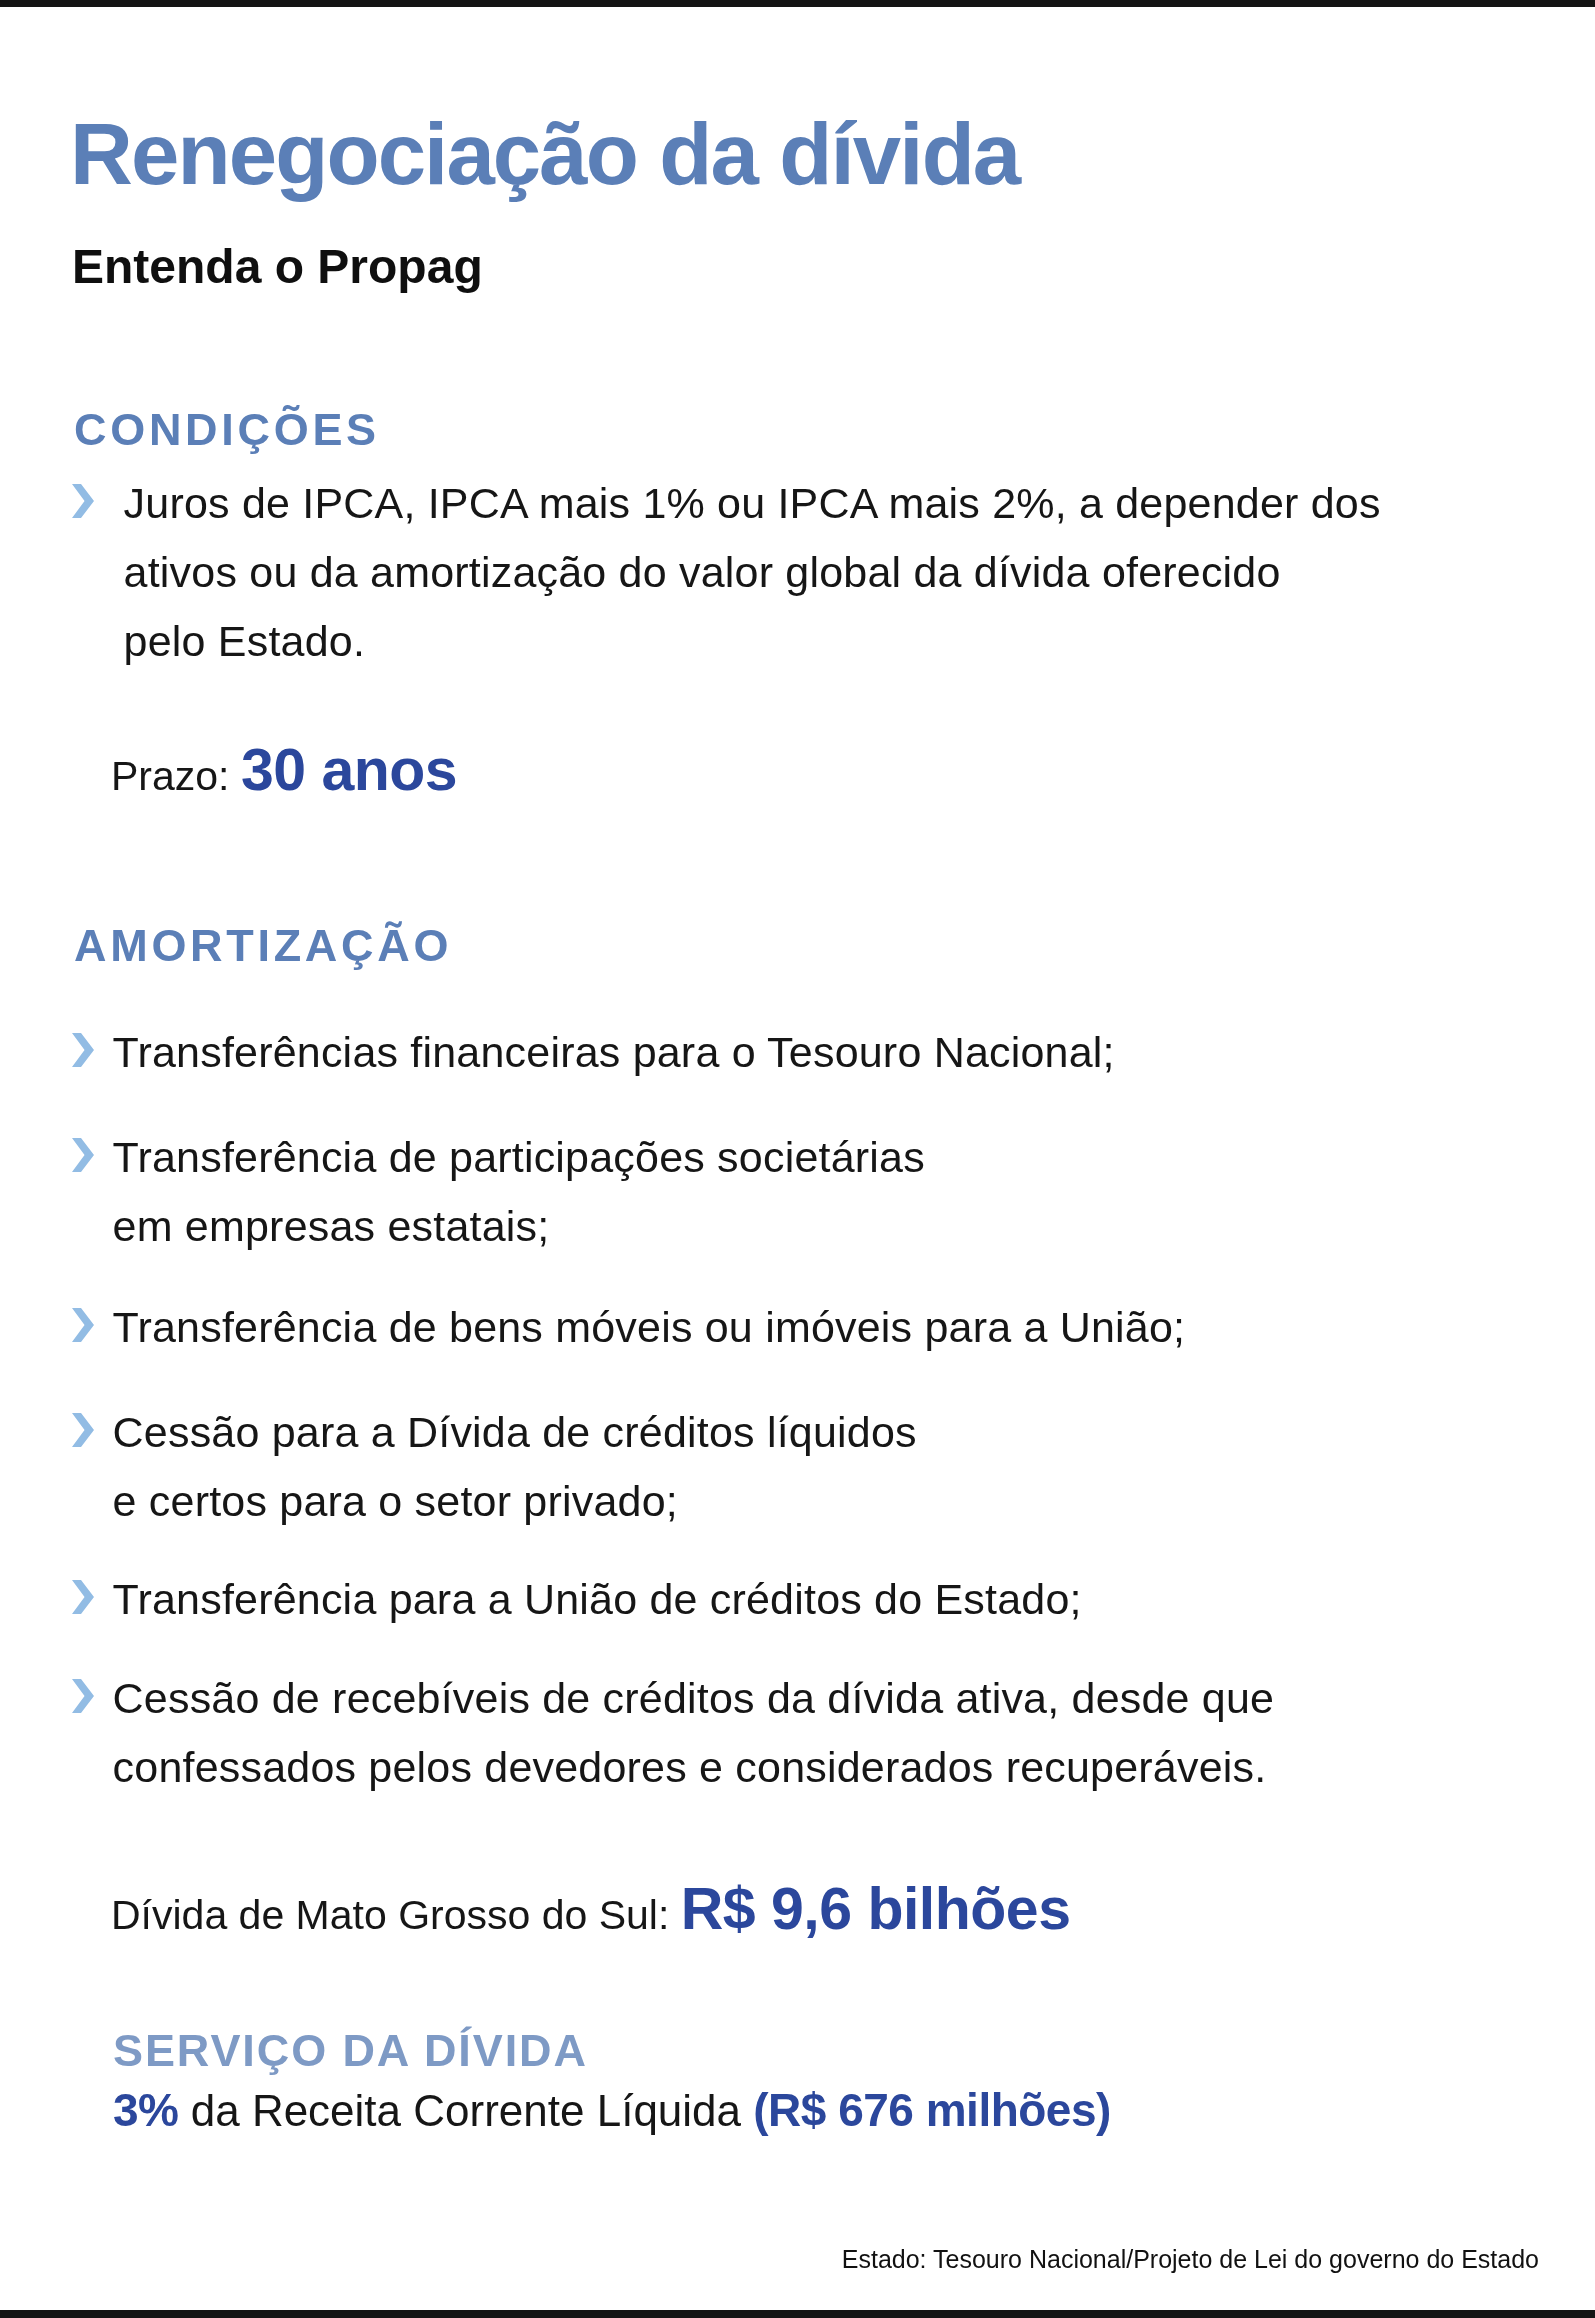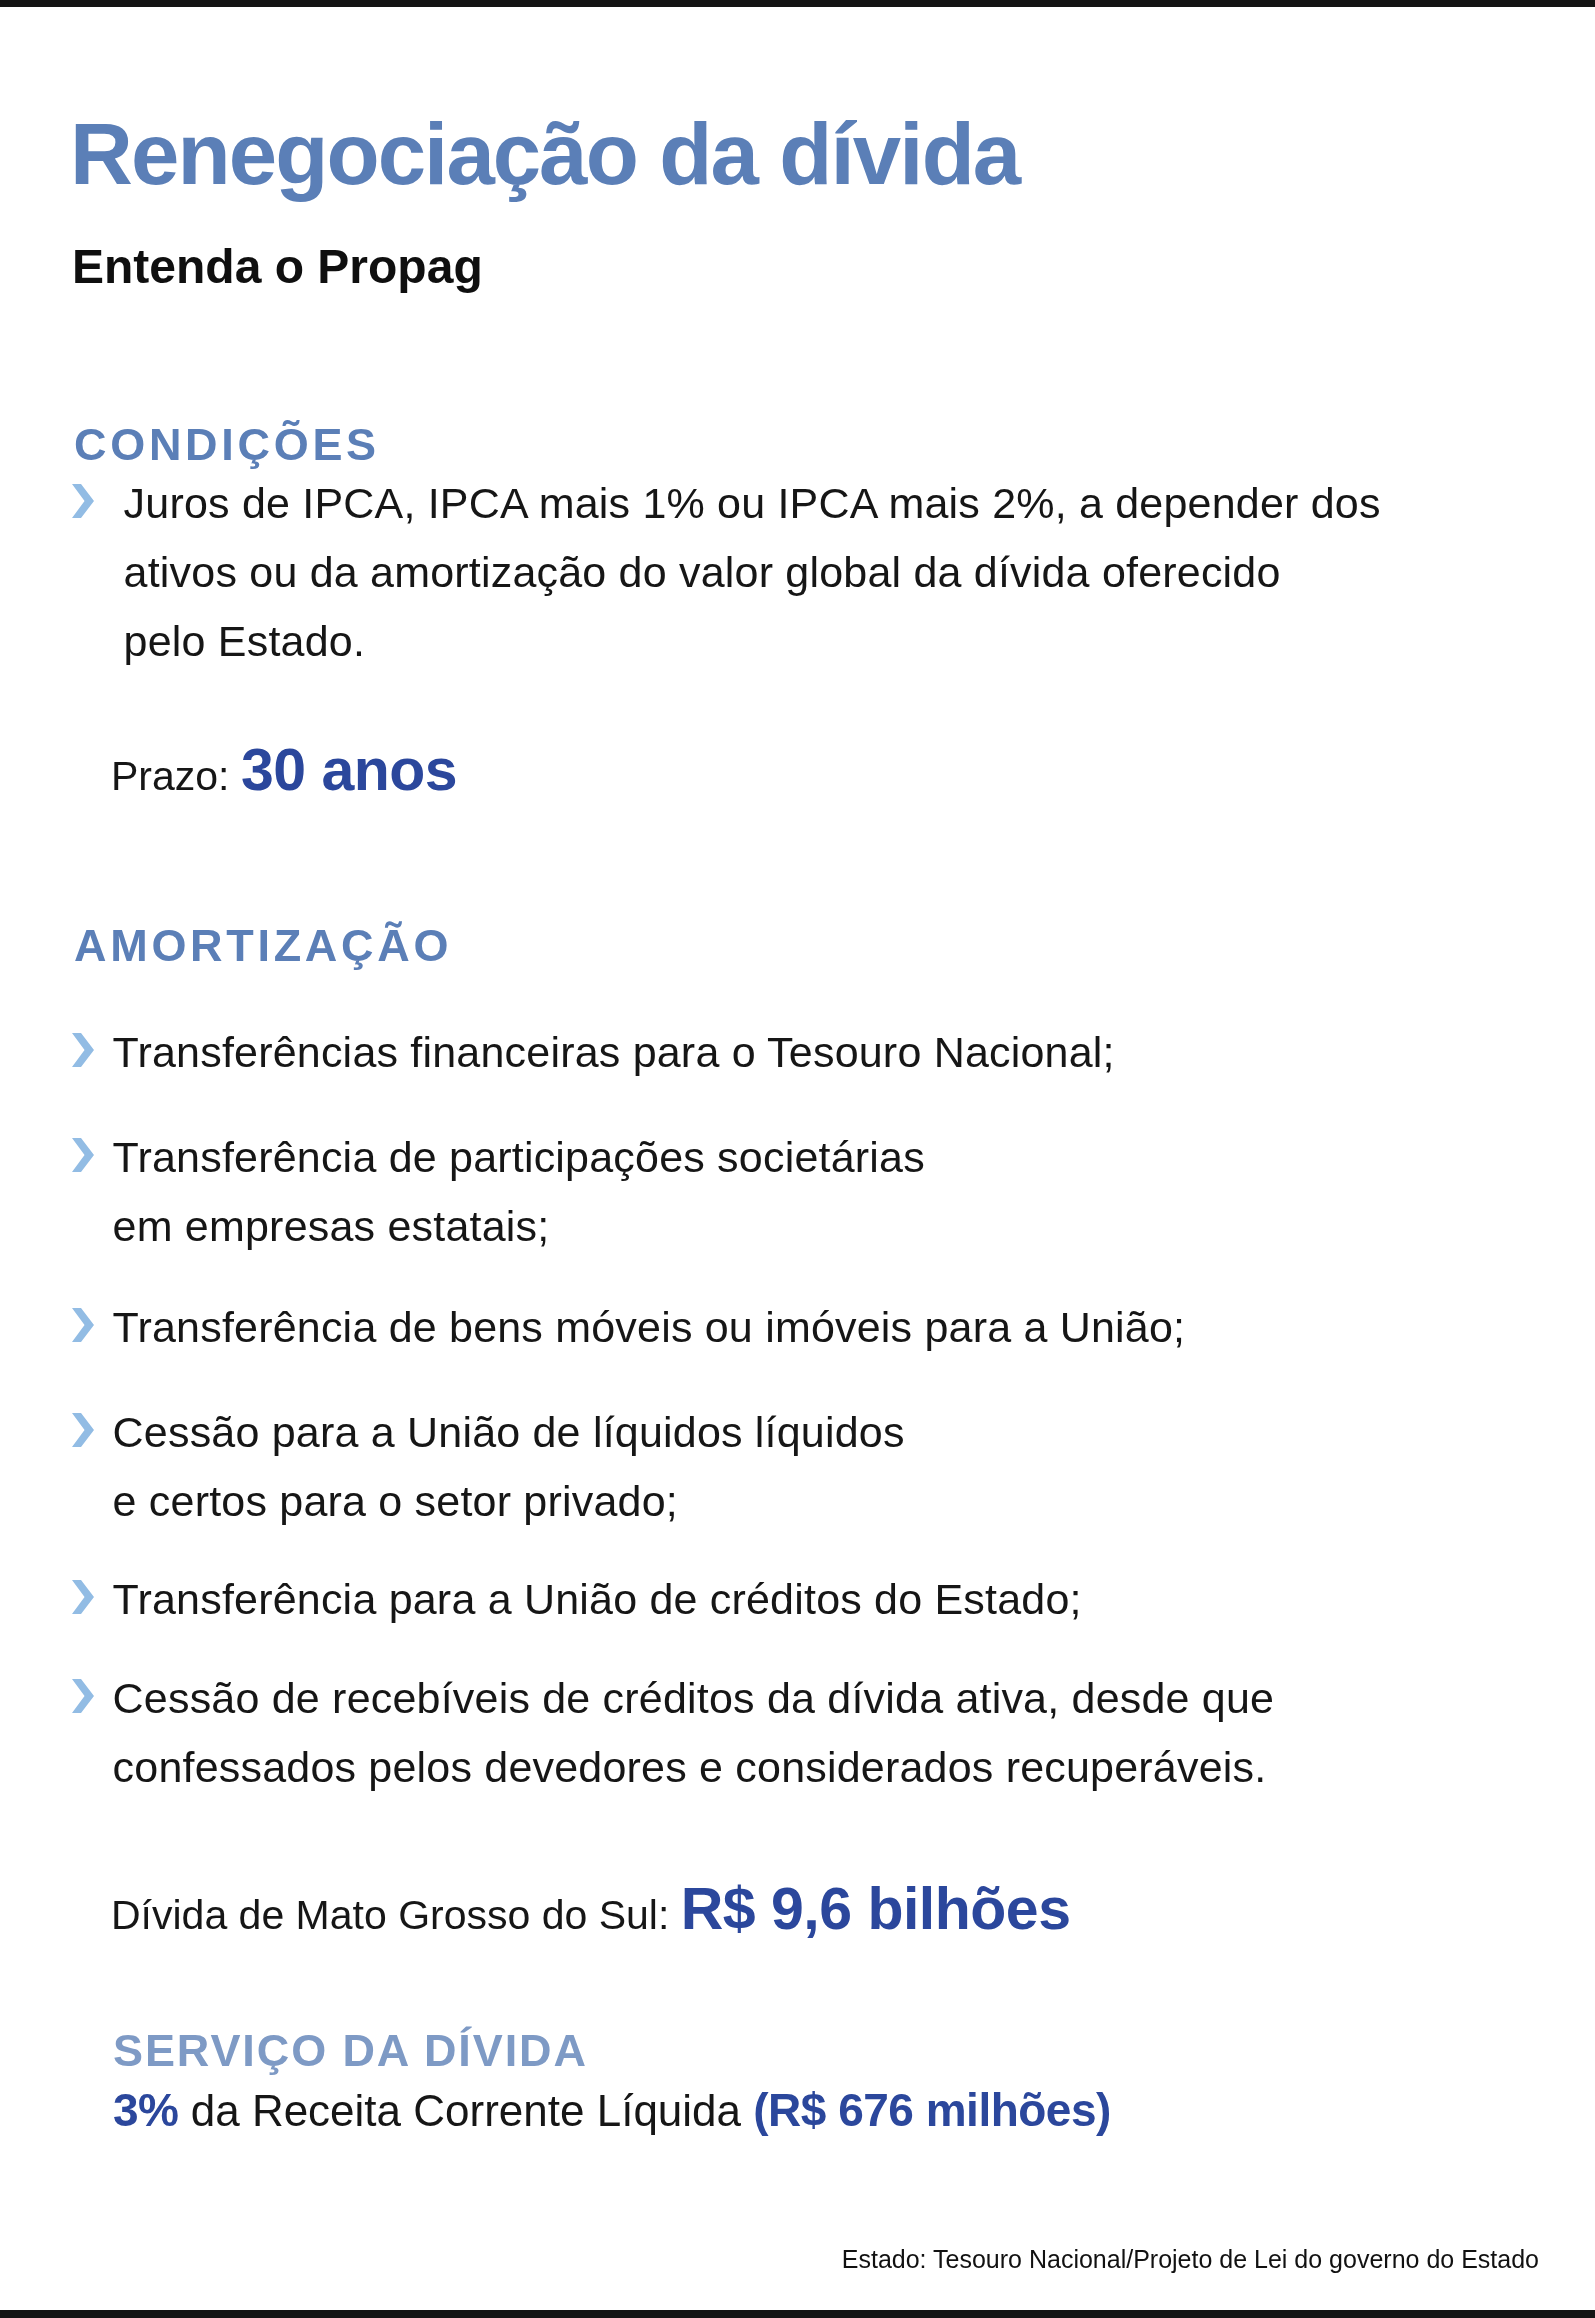--- a/index.html
+++ b/index.html
@@ -62,21 +62,21 @@
   .service-line .value{
     font-size:46px;font-weight:700;color:#2b479c;letter-spacing:-0.5px;
   }
   .footer-source{
     position:absolute;right:56px;top:2243px;
     font-size:25px;font-weight:400;color:#111111;
     line-height:32px;white-space:nowrap;
   }
 
   
-  #cond-heading{top:420px;}
+  #cond-heading{top:405px;}
   #cond-b1{top:469px;gap:11px;}
   #prazo{top:742px;}
   #amort-heading{top:921px;}
   #am-b1{top:1018px;}
   #am-b2{top:1123px;}
   #am-b3{top:1293px;}
   #am-b4{top:1398px;}
   #am-b5{top:1565px;}
   #am-b6{top:1664px;}
   #divida{top:1881px;}
@@ -126,21 +126,21 @@
     <span class="chevron"></span>
     <div class="bullet-lines">
       <div>Transferência de participações societárias</div>
       <div>em empresas estatais;</div>
     </div>
   </div>
 
   <div id="am-b4" class="bullet">
     <span class="chevron"></span>
     <div class="bullet-lines">
-      <div>Cessão para a União de líquidos líquidos</div>
+      <div>Cessão para a Dívida de créditos líquidos</div>
       <div>e certos para o setor privado;</div>
     </div>
   </div>
 
   <div id="am-b5" class="bullet">
     <span class="chevron"></span>
     <div class="bullet-lines">
       <div>Transferência para a União de créditos do Estado;</div>
     </div>
   </div>

